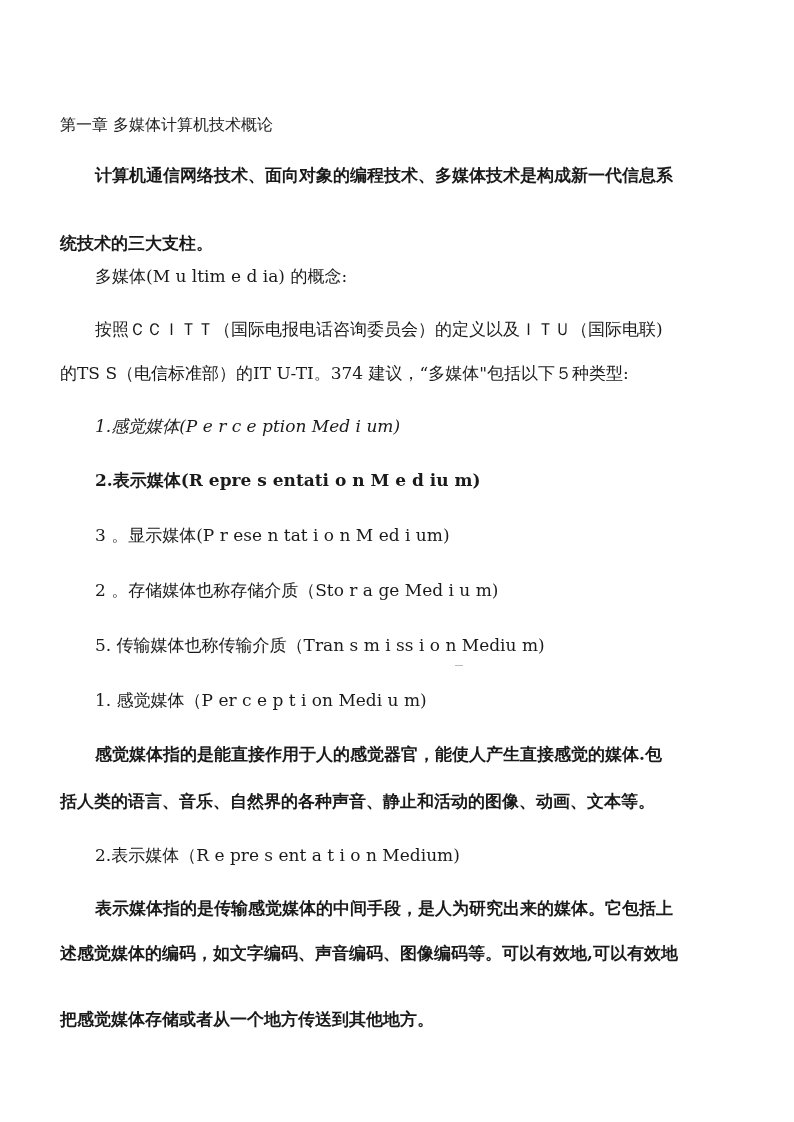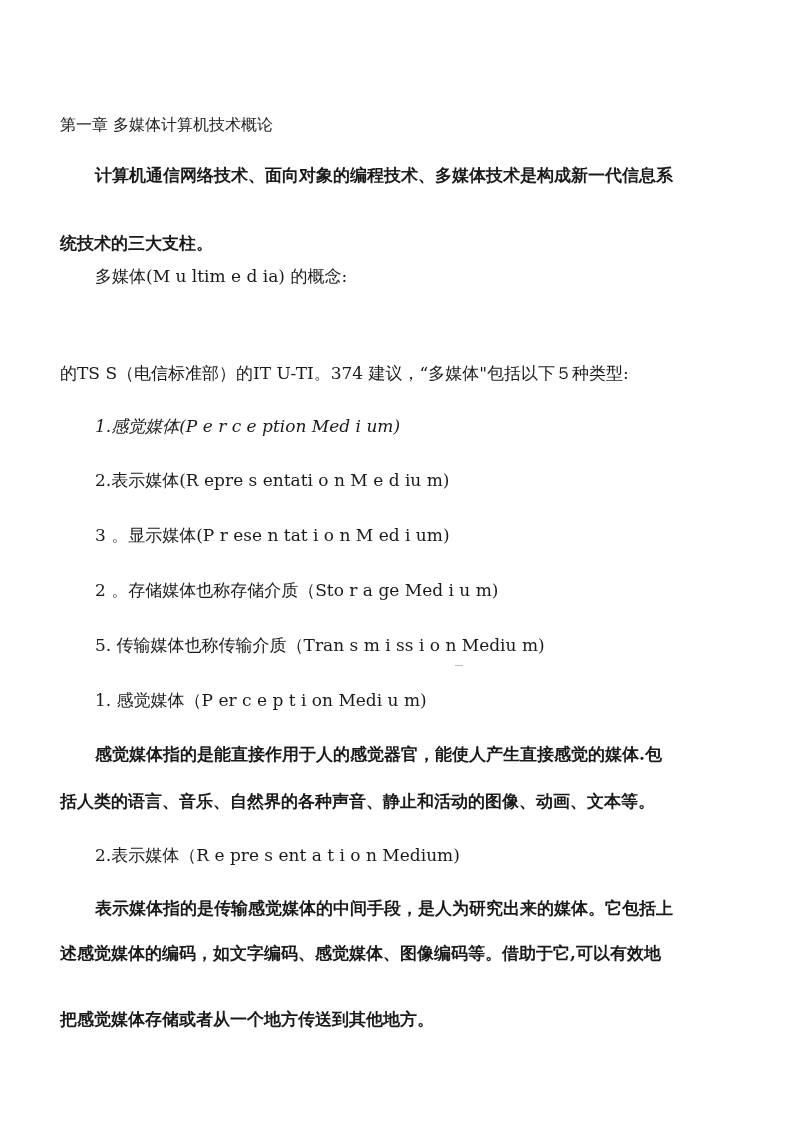--- a/index.html
+++ b/index.html
@@ -17,31 +17,32 @@
 <body>
 
 <div class="page">
   <div class="line title">第一章  多媒体计算机技术概论</div>
 
   <div class="line ind bold" style="top:164px;">计算机通信网络技术、面向对象的编程技术、多媒体技术是构成新一代信息系</div>
   <div class="line noind bold" style="top:192px;margin-top:40px;">统技术的三大支柱。</div>
 
   <div class="line ind" style="top:265px;">多媒体(M u ltim e d ia) 的概念:</div>
 
+  <div class="line ind" style="top:318px;">按照ＣＣＩＴＴ（国际电报电话咨询委员会）的定义以及ＩＴＵ（国际电联)</div>
   <div class="line noind" style="top:362px;">的TS S（电信标准部）的IT U-TI。374 建议，“多媒体"包括以下５种类型:</div>
 
   <div class="line ind" style="top:415px;font-style:italic;">1.感觉媒体(P e r c e ption Med i um)</div>
-  <div class="line ind" style="top:469px;">2.表示媒体(R epre s entati o n M e d iu m)</div>
+  <div class="line ind" style="top:469px;font-weight:bold;">2.表示媒体(R epre s entati o n M e d iu m)</div>
   <div class="line ind" style="top:524px;"> 3 。显示媒体(P r ese n tat i o n  M ed i um)</div>
   <div class="line ind" style="top:579px;"> 2 。存储媒体也称存储介质（Sto r a ge Med i u m)</div>
   <div class="line ind" style="top:634px;">5. 传输媒体也称传输介质（Tran s m i ss i o n Mediu m)</div>
 
   <div class="small-dash"></div>
 
   <div class="line ind" style="top:689px;"> 1. 感觉媒体（P er c e p t i on   Medi u m)</div>
   <div class="line ind bold" style="top:743px;">感觉媒体指的是能直接作用于人的感觉器官，能使人产生直接感觉的媒体.包</div>
   <div class="line noind bold" style="top:790px;">括人类的语言、音乐、自然界的各种声音、静止和活动的图像、动画、文本等。</div>
 
   <div class="line ind" style="top:844px;">2.表示媒体（R e pre s ent a t i o n Medium)</div>
   <div class="line ind bold" style="top:897px;">表示媒体指的是传输感觉媒体的中间手段，是人为研究出来的媒体。它包括上</div>
-  <div class="line noind bold" style="top:942px;">述感觉媒体的编码，如文字编码、感觉媒体、图像编码等。借助于它,可以有效地</div>
+  <div class="line noind bold" style="top:942px;">述感觉媒体的编码，如文字编码、声音编码、图像编码等。可以有效地,可以有效地</div>
   <div class="line noind bold" style="top:987px;margin-top:21px;">把感觉媒体存储或者从一个地方传送到其他地方。</div>
 </div>
 
 </body></html>

